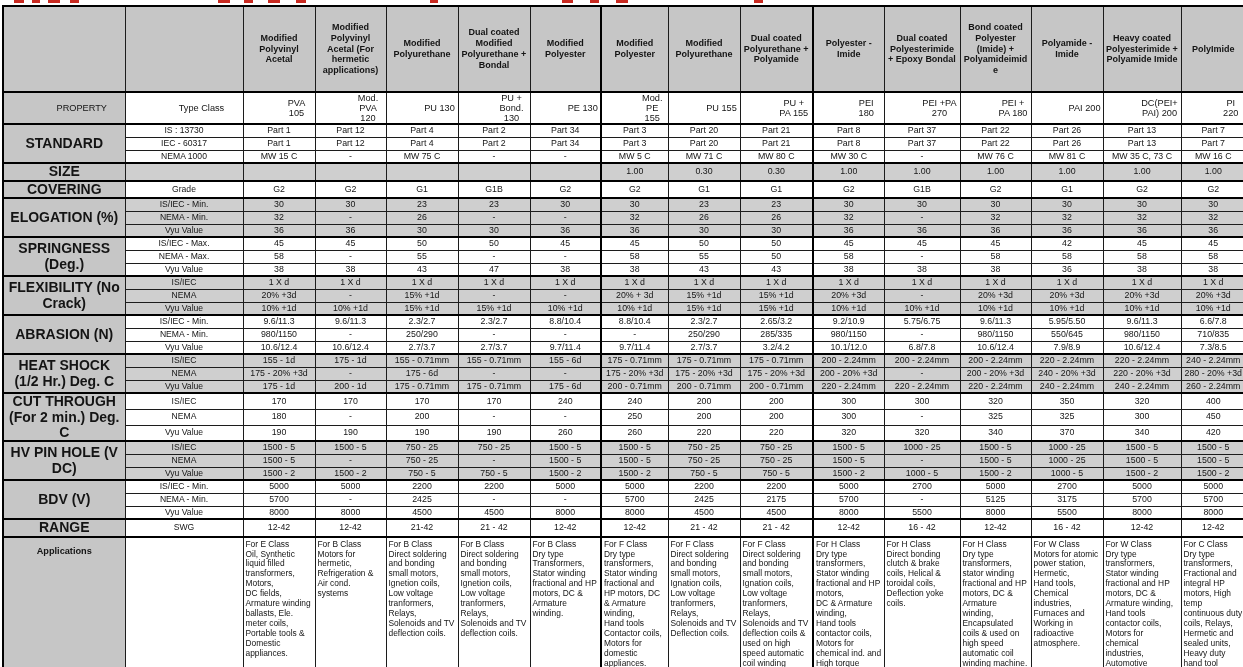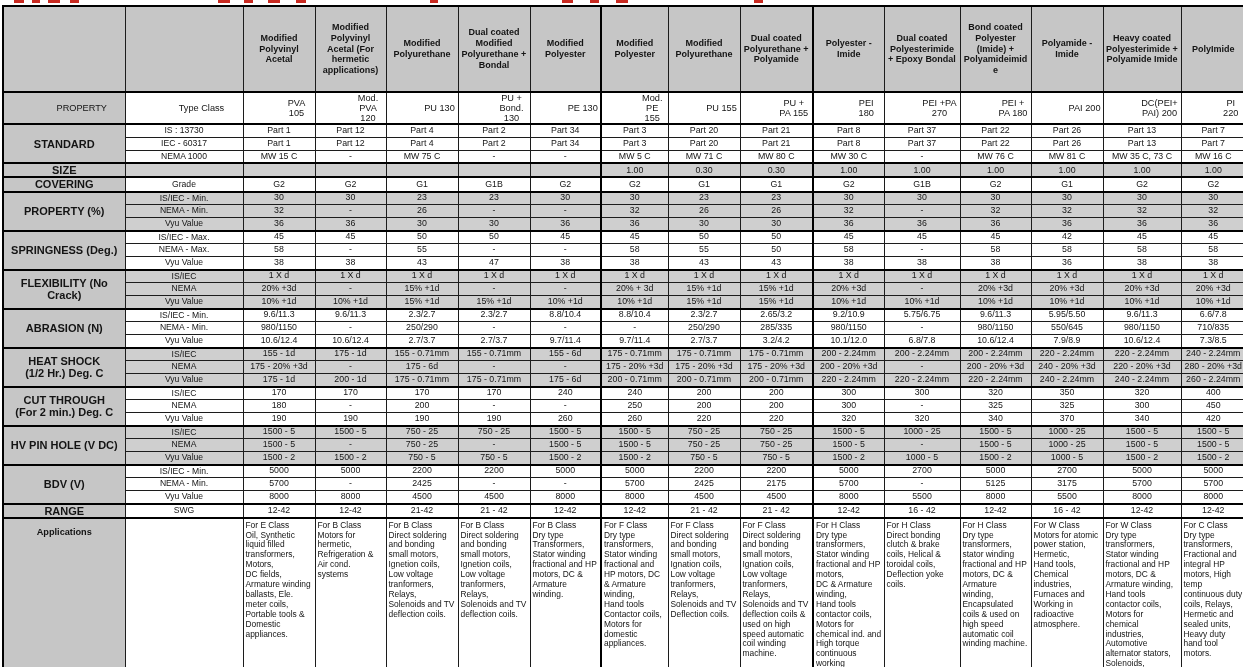--- a/index.html
+++ b/index.html
@@ -13,21 +13,21 @@
   tr.hrow{height:86px;}
   tr.hrow td{font-weight:bold;font-size:9px;line-height:1.2;}
   tr.prow{height:26px;}
   tr.prow td{font-weight:normal;font-size:9.2px;padding-left:37px;}
   tr.srow{height:13px;}
   tr.arow td{height:160px;vertical-align:top;text-align:left;font-size:8.4px;line-height:1.18;
              white-space:pre-line;padding:2px 2px;}
   tr.arow td.gray{text-align:center;font-weight:bold;font-size:9.2px;padding-top:8px;}
   .gray{background:#c6c6c6;}
   .shade{background:#cfcfcf;}
-  .lbl{font-weight:bold;font-size:11px;white-space:pre-line;}
+  .lbl{font-weight:bold;font-size:14px;white-space:pre-line;}
   .sub{font-size:8.6px;}
   .vsep{border-left:2px solid #000;}
   .btop td{border-top:2px solid #000;}
 </style>
 </head>
 <body>
 
 <div class="page">
   <div>
     <span class="redmark" style="left:14px;width:10px"></span>
@@ -183,21 +183,21 @@
           <td class="">G1</td>
           <td class="">G1</td>
           <td class="vsep">G2</td>
           <td class="">G1B</td>
           <td class="">G2</td>
           <td class="">G1</td>
           <td class="">G2</td>
           <td class="">G2</td>
         </tr>
         <tr class="srow btop">
-          <td class="gray lbl" rowspan="3">PROPERTY (%)</td>
+          <td class="gray lbl" rowspan="3">ELOGATION (%)</td>
           <td class="shade sub">IS/IEC - Min.</td>
           <td class="shade">30</td>
           <td class="shade">30</td>
           <td class="shade">23</td>
           <td class="shade">23</td>
           <td class="shade">30</td>
           <td class="shade vsep">30</td>
           <td class="shade">23</td>
           <td class="shade">23</td>
           <td class="shade vsep">30</td>

